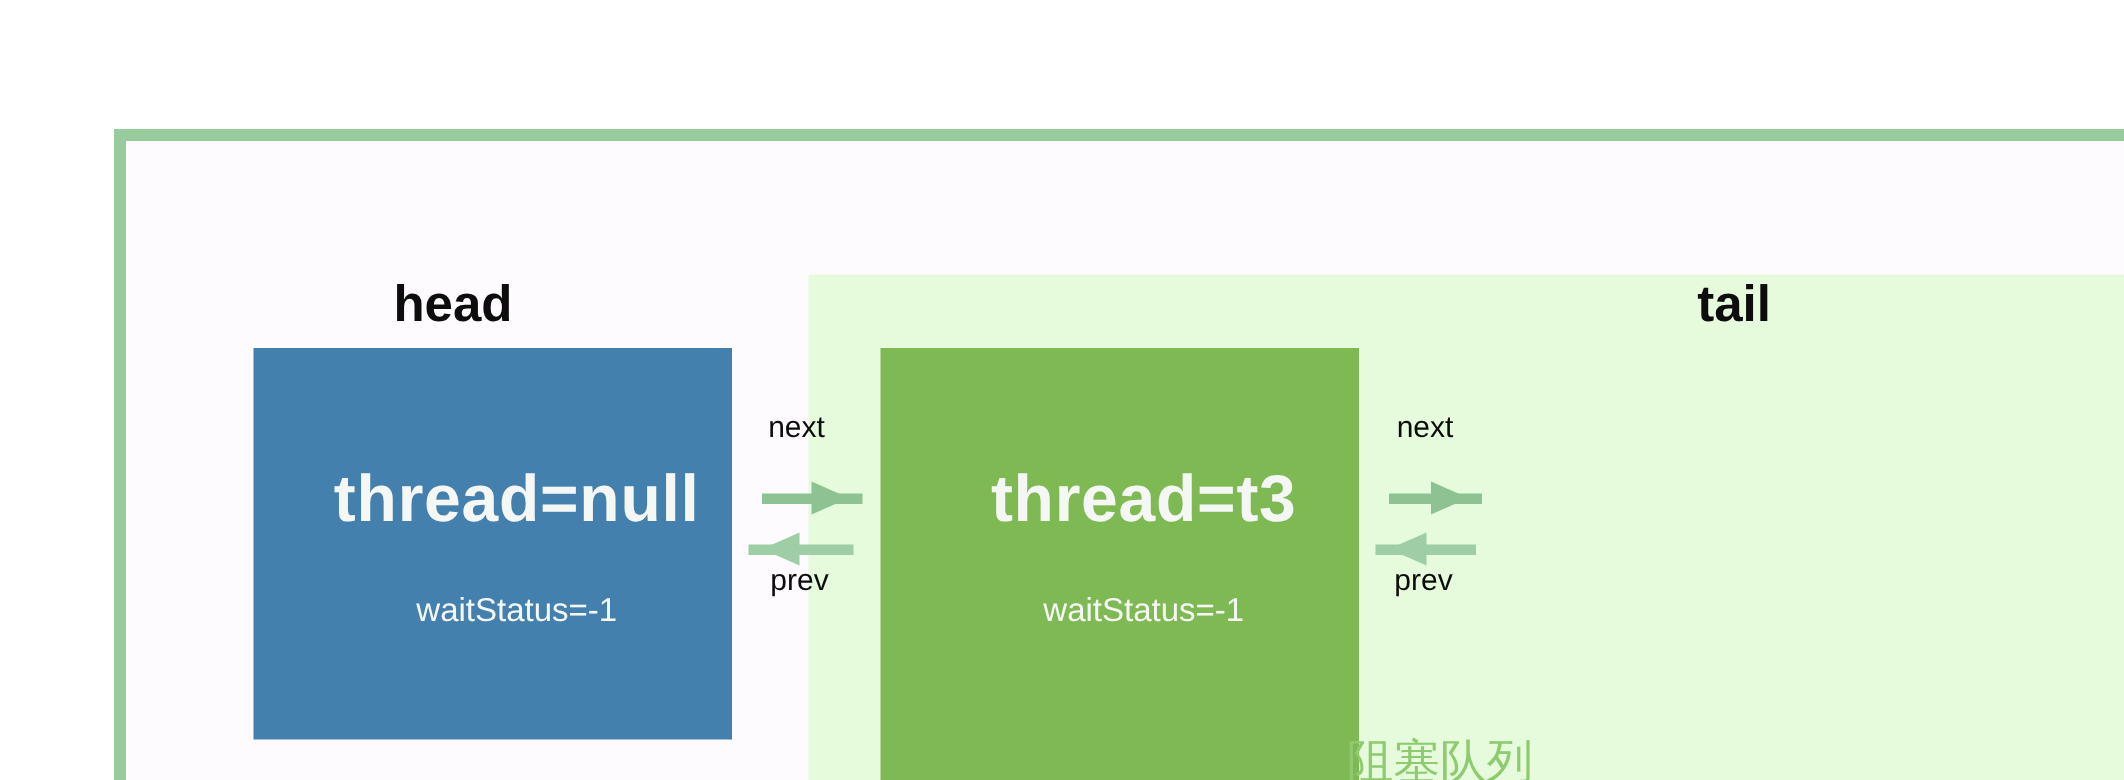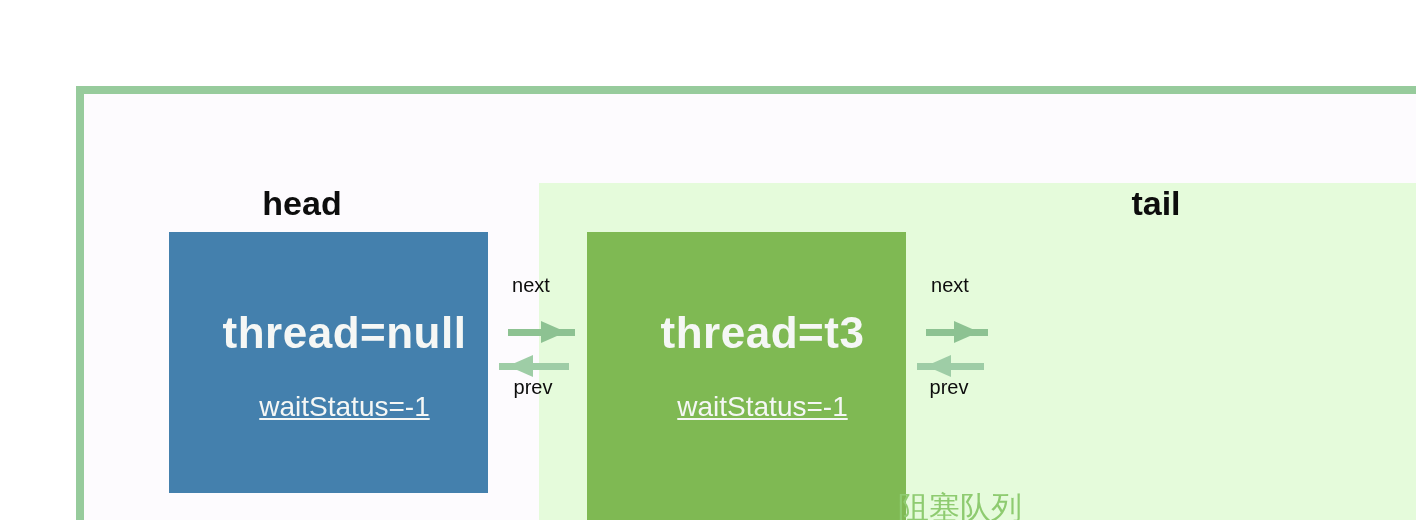--- a/index.html
+++ b/index.html
@@ -77,24 +77,23 @@
     text-align: center;
     font-size: 44px;
     line-height: 48px;
     font-weight: bold;
     letter-spacing: 0.5px;
   }
   .node .waitstatus-line {
     position: absolute;
     left: 0; top: 142px; width: 100%;
     text-align: center;
-    font-size: 28px;
+    font-size: 22px;
     line-height: 34px;
     font-weight: normal;
-    text-decoration: underline;
   }
 
   .link-label {
     position: absolute;
     width: 84px;
     text-align: center;
     font-size: 20px;
     line-height: 24px;
     color: var(--label-text);
   }

